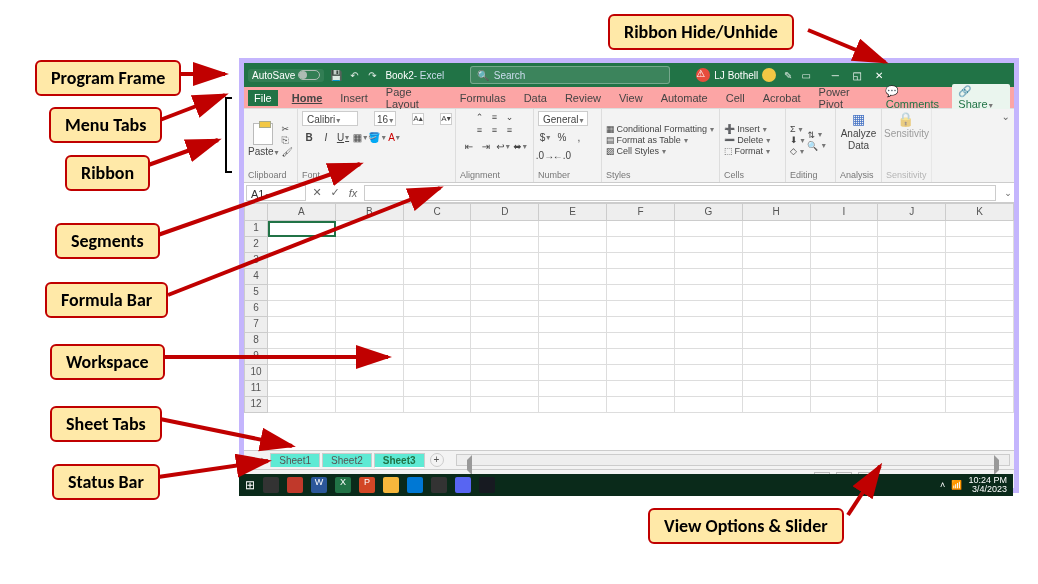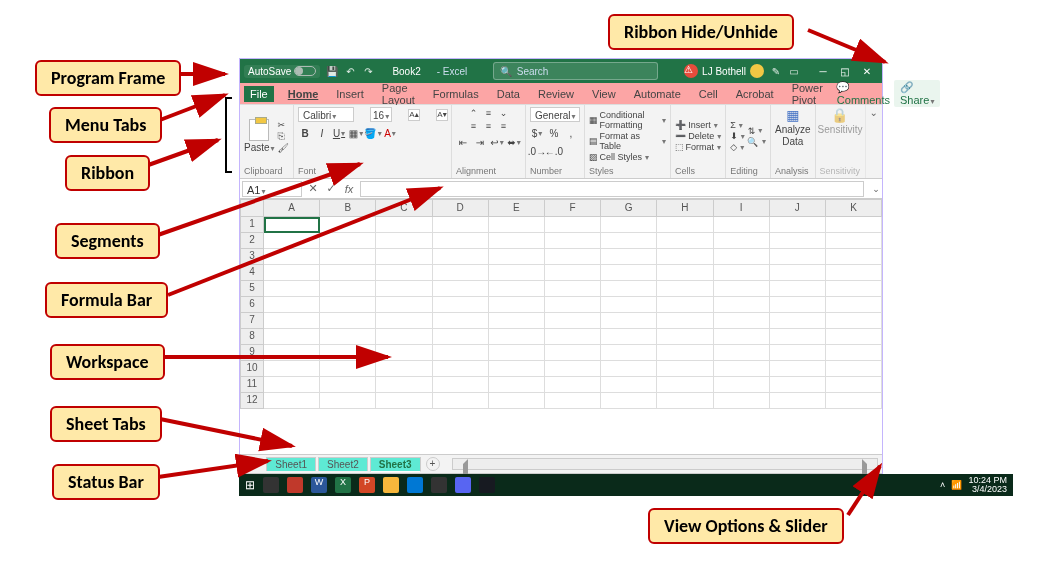--- a/index.html
+++ b/index.html
@@ -22,22 +22,22 @@
   font-weight: 700;
   color: #000;
   white-space: nowrap;
   z-index: 50;
 }
 
 
 #excel {
   position: absolute;
   left: 239px; top: 58px;
-  width: 644px; height: 435px;
-  border: 1px solid #c4b5fd;
+  width: 780px; height: 435px;
+  border: 5px solid #c4b5fd;
   display: flex;
   flex-direction: column;
   font-size: 11px;
   color: #333;
 }
 
 
 .titlebar {
   height: 24px;
   background: #217346;
@@ -49,21 +49,21 @@
   font-size: 10px;
 }
 .autosave {
   display: flex; align-items: center; gap: 3px;
   background: rgba(255,255,255,0.08);
   padding: 1px 4px; border-radius: 3px;
 }
 .toggle { width: 22px; height: 10px; border: 1px solid #ccc; border-radius: 5px; position: relative; opacity:.8;}
 .toggle::after{content:"";width:8px;height:8px;background:#ccc;border-radius:50%;position:absolute;left:0;top:0;}
 .qat-ico { width: 12px; height: 12px; display: flex; align-items:center; justify-content:center; opacity:.85;}
-.title-center { flex: 0 0 auto; margin-left: 12px; display:flex; gap:16px; align-items:center; }
+.title-center { flex: 0 0 auto; margin-left: 1px; display:flex; gap:0; align-items:center; }
 .title-doc { color:#fff; }
 .title-app { color:#cde; }
 .search {
   flex: 1 1 auto;
   margin: 0 20px;
   height: 18px;
   background: rgba(255,255,255,0.12);
   border: 1px solid rgba(255,255,255,0.3);
   border-radius: 3px;
   display:flex; align-items:center; padding:0 6px; gap:4px;

